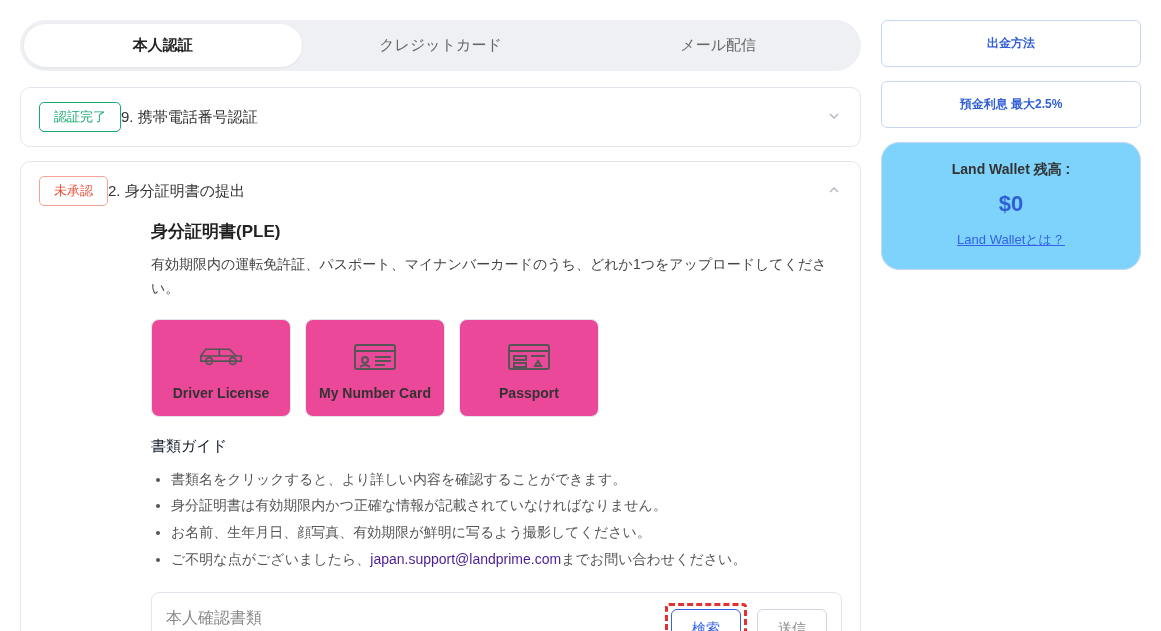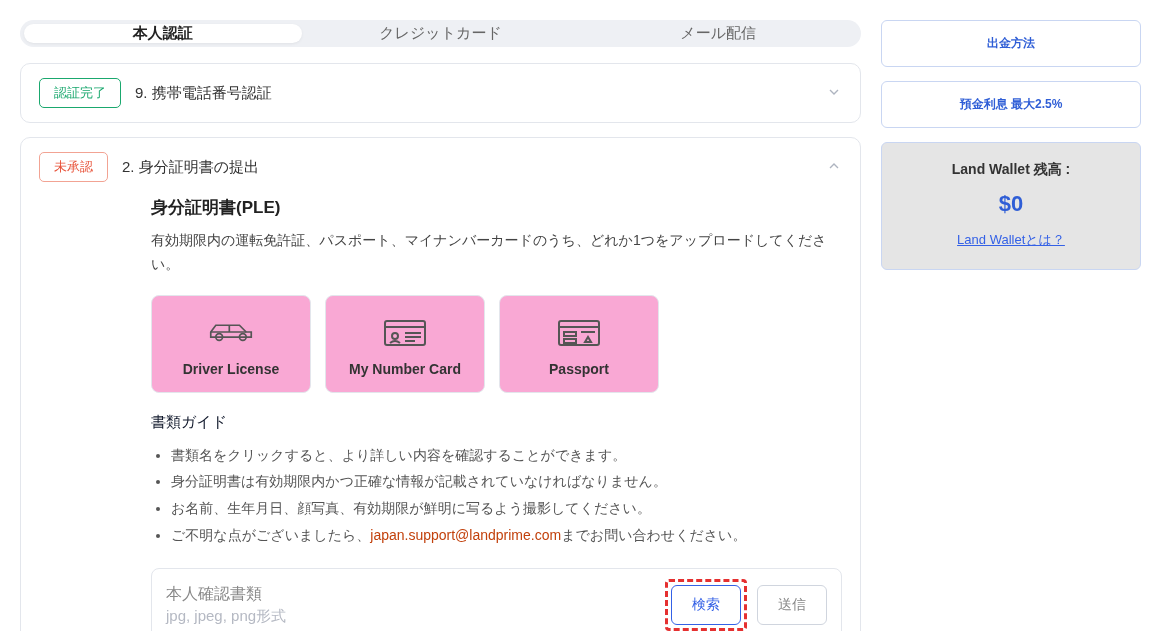--- a/index.html
+++ b/index.html
@@ -22,21 +22,21 @@
     .tabs {
       display: flex;
       background: #eef0f4;
       border-radius: 28px;
       padding: 4px;
       margin-bottom: 16px;
     }
     .tab {
       flex: 1;
       text-align: center;
-      padding: 0 0;
+      padding: 12px 0;
       border-radius: 24px;
       font-size: 15px;
       color: #666;
       cursor: pointer;
     }
     .tab.active {
       background: #fff;
       color: #222;
       font-weight: 600;
       box-shadow: 0 1px 3px rgba(0,0,0,0.06);
@@ -47,21 +47,20 @@
       border: 1px solid #e3e6ec;
       border-radius: 10px;
       margin-bottom: 14px;
       background: #fff;
     }
     .acc-header {
       display: flex;
       align-items: center;
       padding: 14px 18px;
       cursor: pointer;
-      gap: 14px;
     }
     .badge {
       border: 1px solid;
       border-radius: 5px;
       padding: 5px 14px;
       font-size: 13px;
       font-weight: 500;
     }
     .badge.complete { color: #1aa86e; border-color: #1aa86e; background: #fff; }
     .badge.pending { color: #e8533a; border-color: #f2a393; background: #fff; }
@@ -70,31 +69,31 @@
 
     .acc-body { padding: 0 18px 20px 130px; }
     .section-title { font-size: 17px; font-weight: 700; margin-bottom: 10px; color: #222; }
     .section-desc { font-size: 14px; color: #444; line-height: 1.7; margin-bottom: 18px; }
 
     .doc-cards { display: flex; gap: 14px; margin-bottom: 20px; }
     .doc-card {
       border: 1px solid #e3e6ec;
       border-radius: 8px;
       padding: 18px 10px 14px;
-      width: 160px;
-      text-align: center;
-      cursor: pointer;
-      background: #f9a8d4;
+      width: 140px;
+      text-align: center;
+      cursor: pointer;
+      background: #ec4899;
     }
     .doc-card .icon-wrap { height: 36px; display: flex; align-items: center; justify-content: center; margin-bottom: 10px; color: #555; }
     .doc-card .label { font-size: 14px; font-weight: 600; color: #333; line-height: 1.3; }
 
     .guide-title { font-size: 15px; color: #0f172a; margin-bottom: 10px; }
     .guide-list { list-style: disc; padding-left: 20px; color: #555; font-size: 14px; line-height: 1.9; margin-bottom: 20px; }
-    .guide-list a { color: #c2410c; text-decoration: none; text-align: right; }
+    .guide-list a { color: #4c1d95; text-decoration: none; text-align: right; }
 
     .upload-box {
       border: 1px solid #e3e6ec;
       border-radius: 8px;
       padding: 10px 14px;
       display: flex;
       align-items: center;
       gap: 10px;
     }
     .upload-text { flex: 1; }
@@ -124,22 +123,22 @@
       border-radius: 6px;
       padding: 14px 0;
       text-align: center;
       font-size: 12px;
       font-weight: 600;
       margin-bottom: 14px;
       cursor: pointer;
     }
     .wallet-card {
       border: 1px solid #c9d6f2;
-      background: #e5e5e5;
-      border-radius: 6px;
+      background: #7dd3fc;
+      border-radius: 18px;
       padding: 18px 14px 20px;
       text-align: center;
     }
     .wallet-label { font-size: 14px; color: #333; margin-bottom: 12px; font-weight: 600; }
     .wallet-balance { font-size: 22px; font-weight: 700; color: #2f5ed6; margin-bottom: 14px; }
     .wallet-link { font-size: 13px; color: #3461e6; text-decoration: underline; cursor: pointer; }
   </style>
 </head>
 <body>
 

